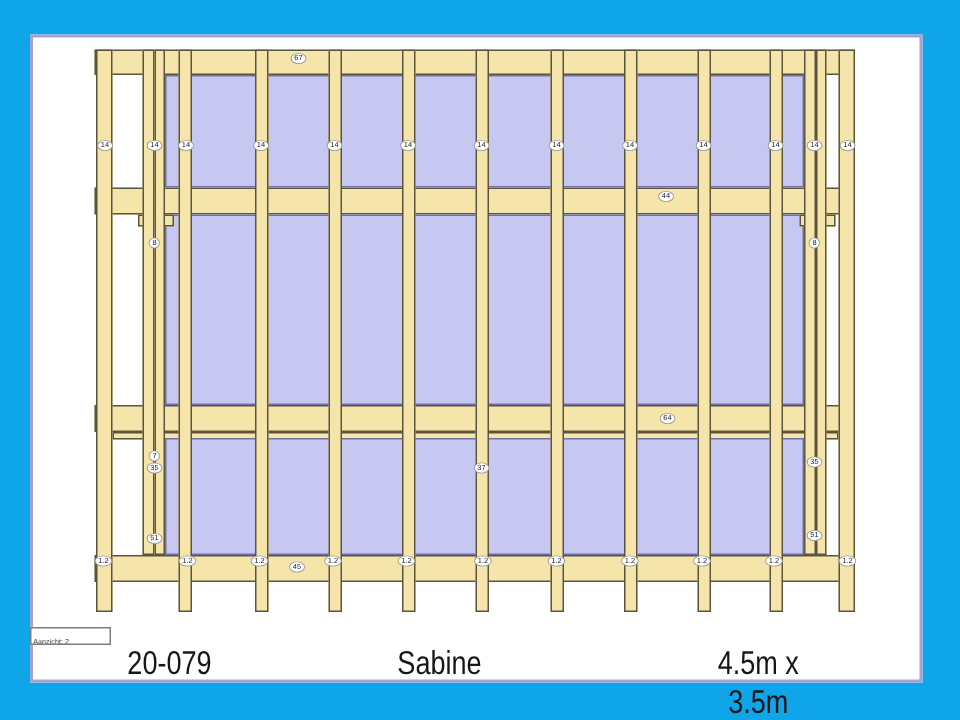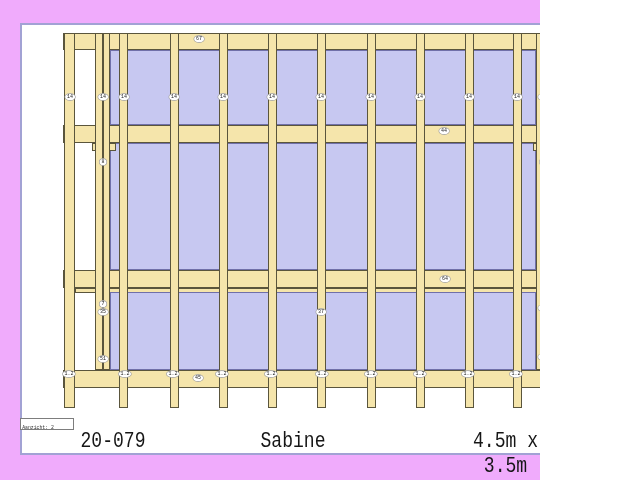--- a/index.html
+++ b/index.html
@@ -1,18 +1,18 @@
 <!DOCTYPE html>
 <html><head>
 <meta charset="utf-8">
 <style>
   html,body { margin:0; padding:0; background:#ffffff; }
   #canvas {
-    position:relative; width:540px; height:480px; background:#f0abfc;
-    font-family:Liberation Mono, monospace; overflow:hidden;
+    position:relative; width:640px; height:480px; background:#0ea5e9;
+    font-family:Liberation Sans, sans-serif; overflow:hidden;
   }
   #sheet-border {
     position:absolute; left:20px; top:23px; width:595px; height:432px;
     border:2px solid #a2a2d4; box-sizing:border-box; background:#ffffff;
   }
   #drawing { position:absolute; left:0; top:0; width:640px; height:480px; }
   .wood {
     position:absolute; background:#f5e5ab; border:1px solid #5a553c;
     box-sizing:border-box;
   }

